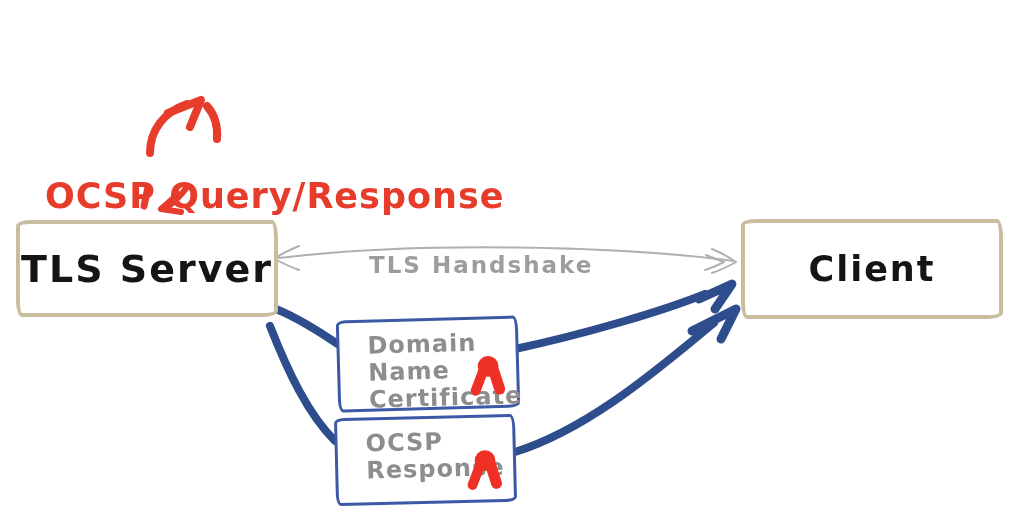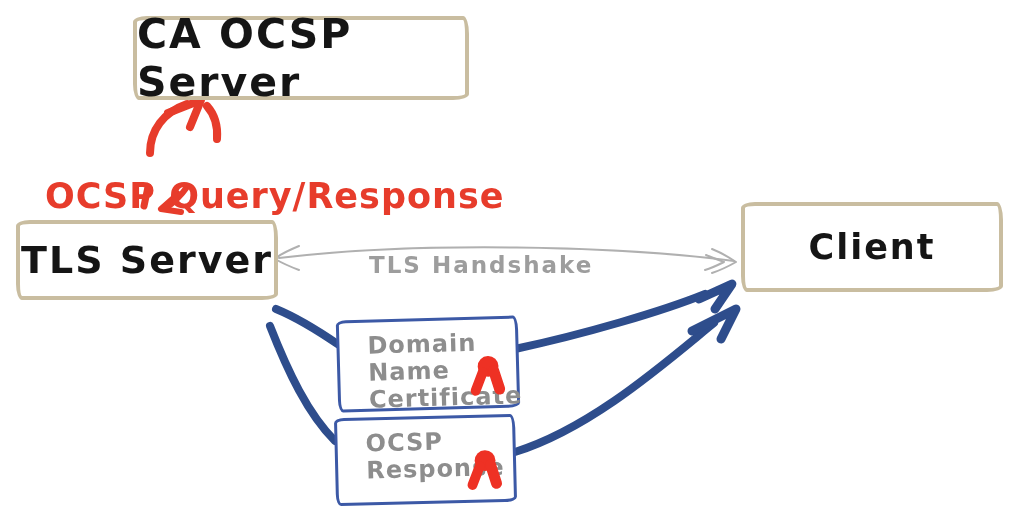--- a/index.html
+++ b/index.html
@@ -20,22 +20,22 @@
     border-radius: 14px 6px 16px 6px / 6px 18px 6px 16px;
     color: #151515; font-weight: 700;
   }
   .box.blue {
     border: 3px solid #3c59a6;
     border-radius: 10px 5px 12px 5px / 5px 14px 5px 12px;
     color: #8d8d8d; font-weight: 600;
     justify-content: flex-start; align-items: flex-start;
   }
   .box-ca     { left: 133px; top: 16px;  width: 336px; height: 84px; font-size: 41px; letter-spacing: 2px; }
-  .box-tls    { left: 16px;  top: 220px; width: 262px; height: 80px; font-size: 38px; letter-spacing: 2px; }
-  .box-client { left: 741px; top: 202px; width: 262px; height: 90px; font-size: 35px; letter-spacing: 2px; }
+  .box-tls    { left: 16px;  top: 220px; width: 262px; height: 97px; font-size: 38px; letter-spacing: 2px; }
+  .box-client { left: 741px; top: 219px; width: 262px; height: 100px; font-size: 35px; letter-spacing: 2px; }
   .box-domain { left: 337px; top: 318px; width: 182px; height: 92px; transform: rotate(-1.6deg); }
   .box-ocsp   { left: 335px; top: 416px; width: 181px; height: 88px; transform: rotate(-1.4deg); }
   .small-label {
     display: block; padding: 10px 0 0 28px;
     font-size: 24px; line-height: 1.12; white-space: pre-line;
     color: #8d8d8d; letter-spacing: 1px;
   }
   .seal { position: absolute; right: 8px; bottom: 5px; width: 40px; height: 46px; }
   .edge-label { position: absolute; z-index: 2; white-space: nowrap; }
   .edge-label.red {
@@ -77,23 +77,20 @@
       <path d="M 515,349 C 585,334 663,311 705,294" stroke-width="8"></path>
       <path d="M 699,299 L 732,284 L 715,309" stroke-width="9"></path>
     </g>
     <g fill="none" stroke="#2e4d8c" stroke-linecap="round" stroke-linejoin="round">
       <path d="M 270,326 C 288,372 308,414 335,441" stroke-width="8"></path>
       <path d="M 515,452 C 592,428 666,362 714,323" stroke-width="8"></path>
       <path d="M 692,331 L 736,309 L 721,339" stroke-width="9"></path>
     </g>
   </svg>
 
-  <div class="box tan box-ca">
-    <span>CA OCSP Server</span>
-  </div>
 
   <div class="box tan box-tls">
     <span>TLS Server</span>
   </div>
 
   <div class="box tan box-client">
     <span>Client</span>
   </div>
 
   <div class="edge-label red">OCSP Query/Response</div>

